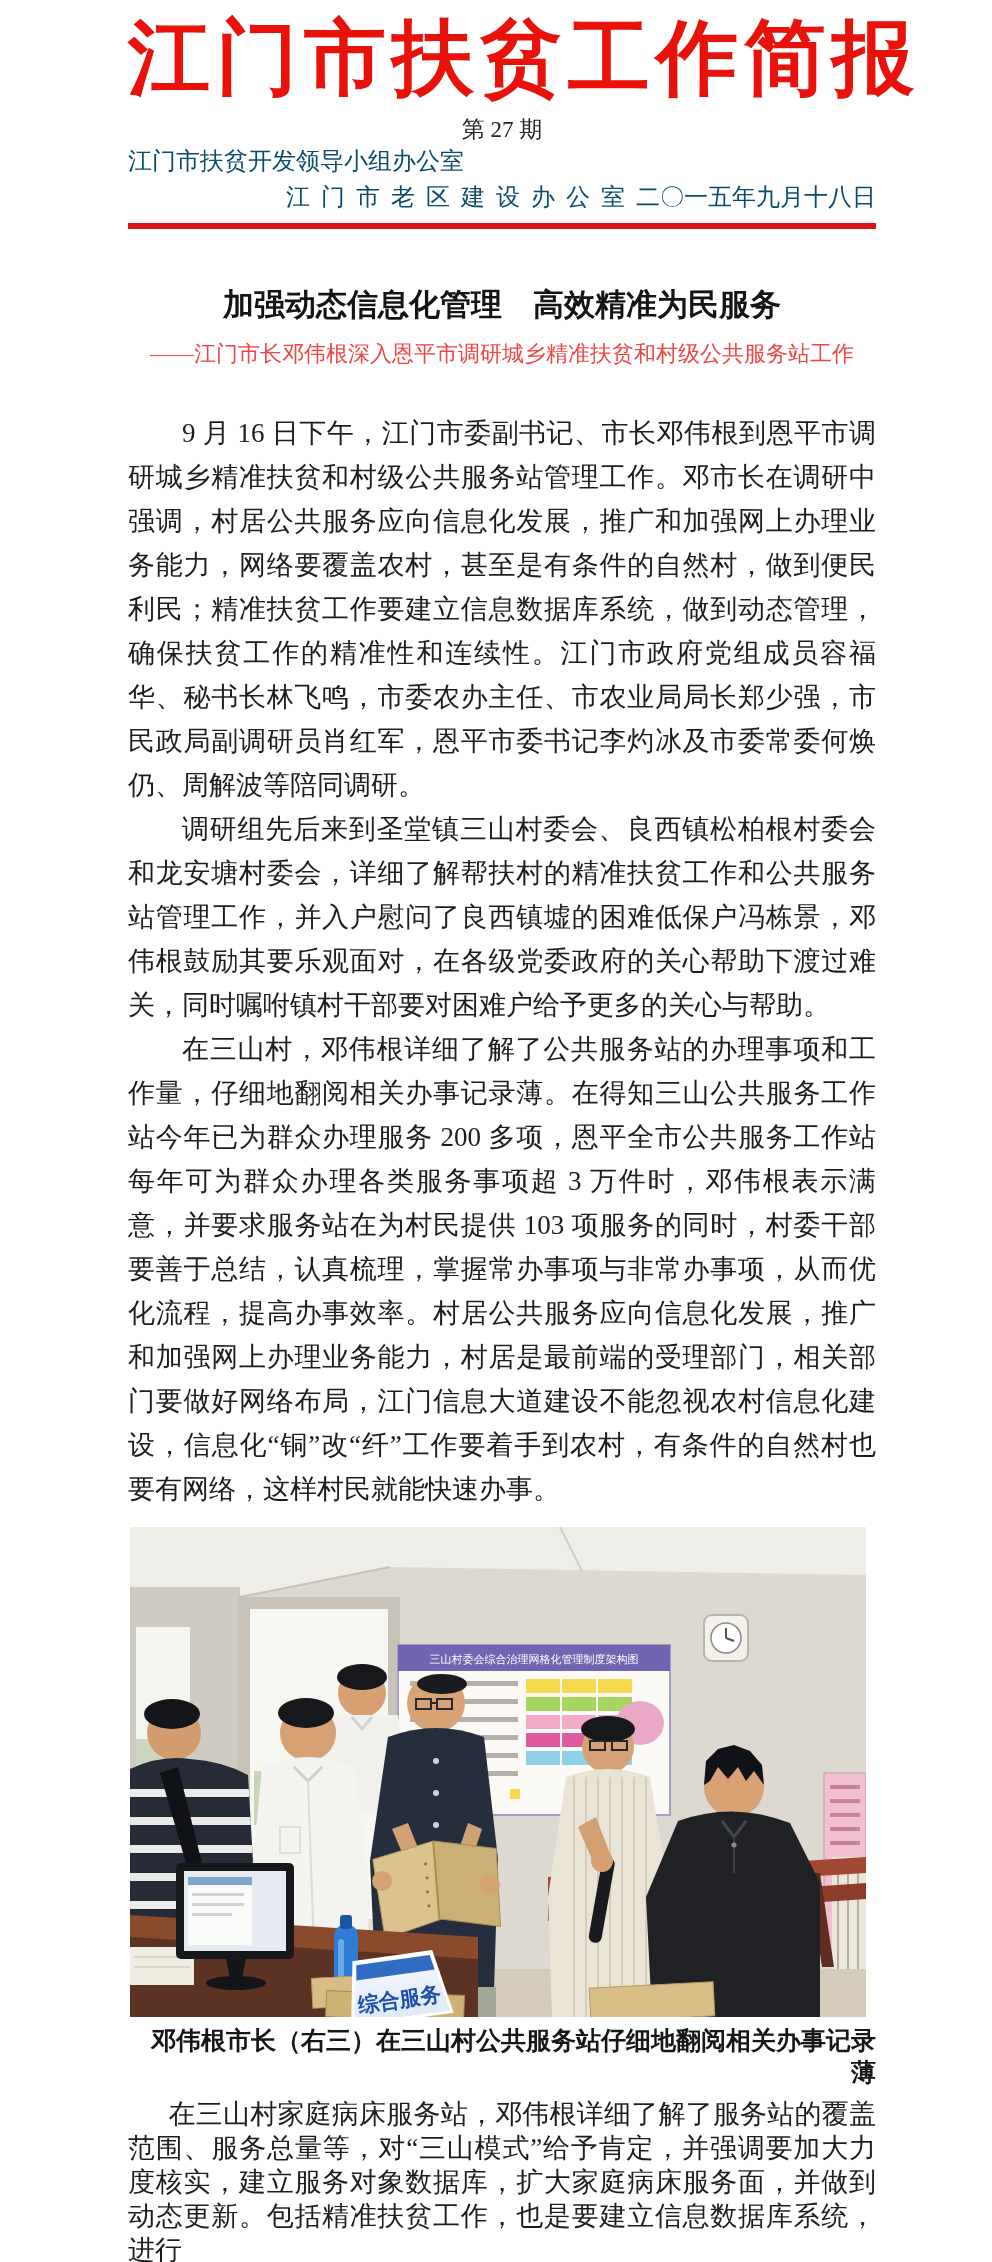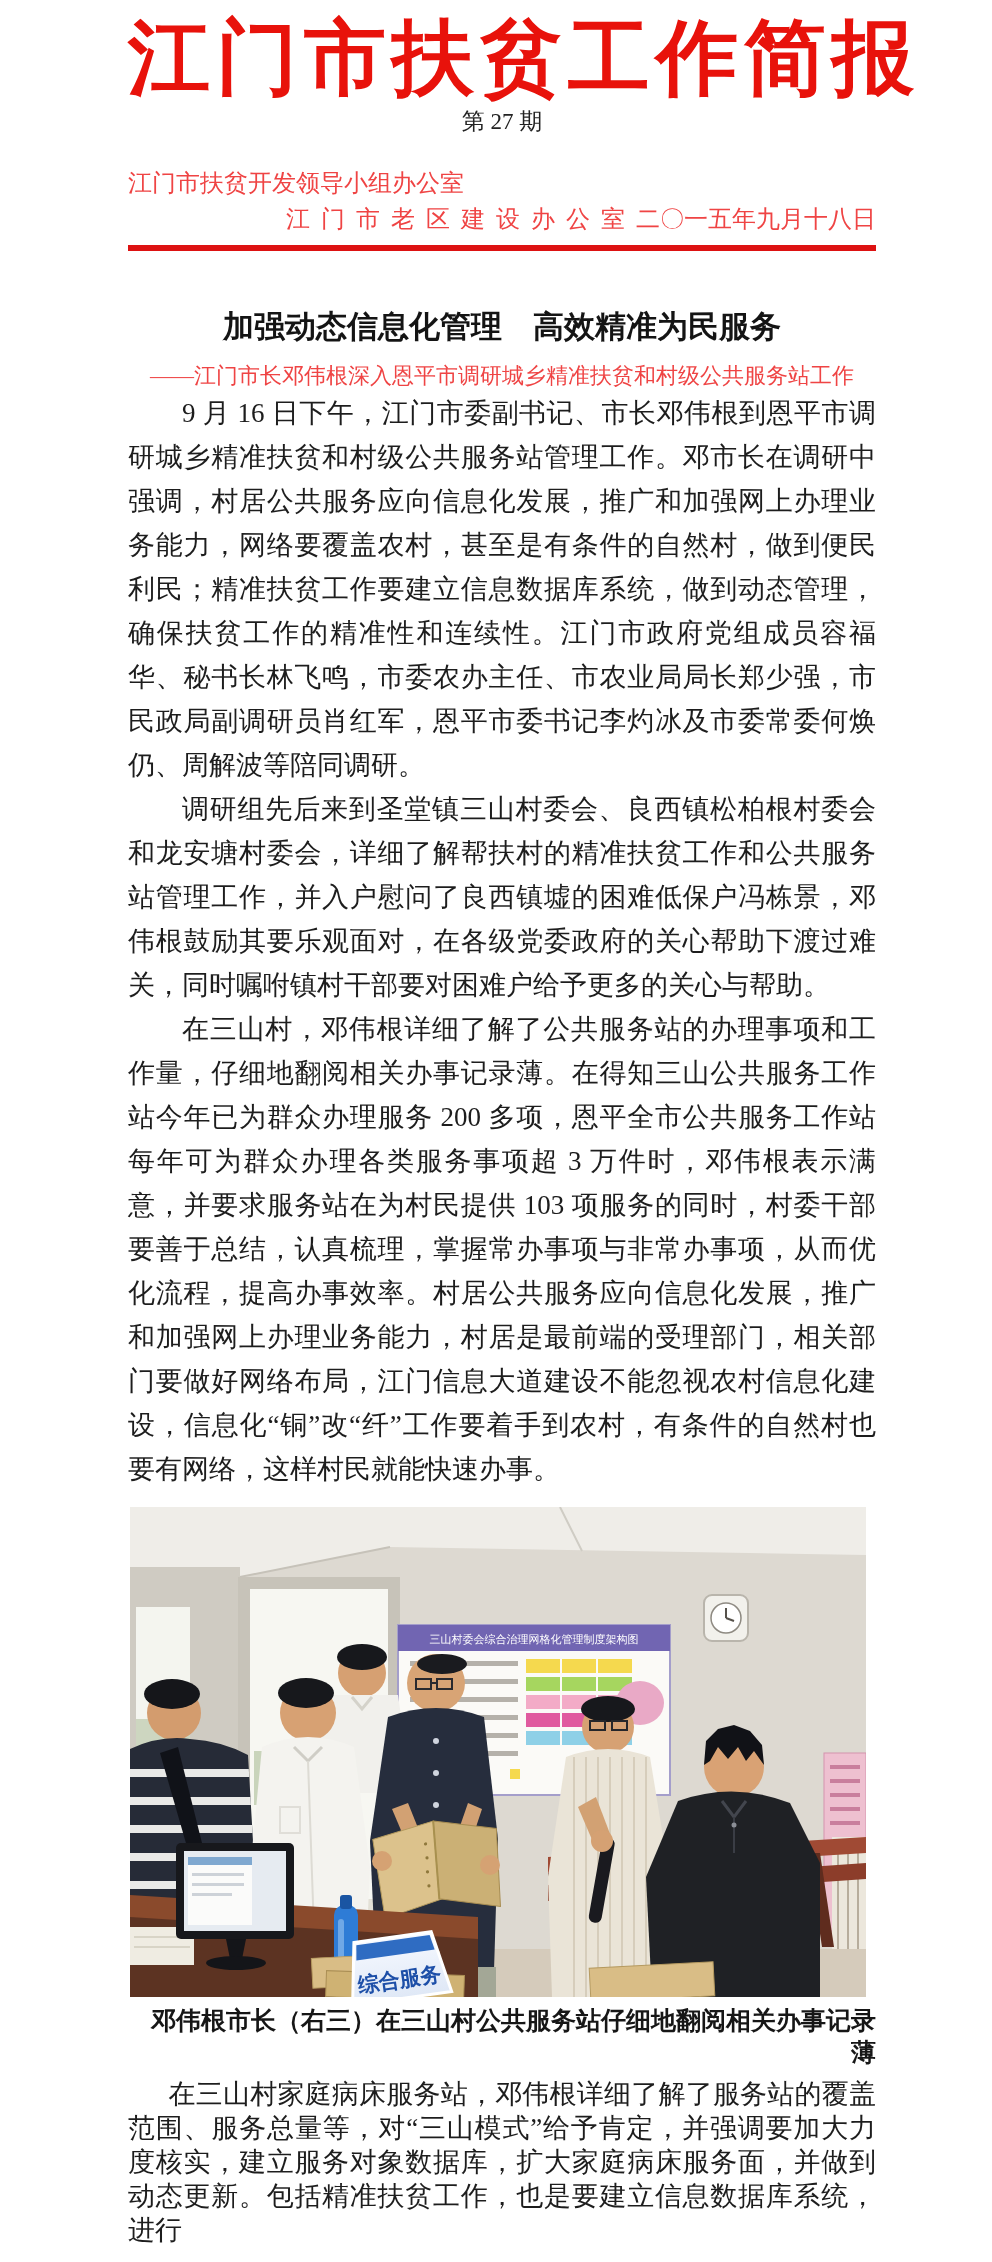--- a/index.html
+++ b/index.html
@@ -21,22 +21,22 @@
     color:#e8120b;
     text-align:center;
     letter-spacing:6px;
     white-space:nowrap;
   }
   .issue-line{
     text-align:center;
     font-size:23px;line-height:27px;
     color:#222;
   }
-  .issue-no{margin-top:4px;}
-  .org-block{margin-top:30px;font-size:24px;line-height:36px;color:#ef4444;}
+  .issue-no{margin-top:12px;}
+  .org-block{font-size:24px;line-height:36px;color:#0c4a6e;}
   .org-row{display:flex;justify-content:flex-end;align-items:baseline;}
   .org-line2{letter-spacing:11px;}
   .red-rule{margin-top:8px;height:6px;background:#dd1212;}
   .article-title{
     margin:56px 0 0 0;
     text-align:center;
     font-size:31px;line-height:40px;
     font-weight:700;color:#141414;
     white-space:nowrap;
   }
@@ -47,21 +47,21 @@
     font-weight:400;color:#ef4444;
     white-space:nowrap;
   }
   .body-par{
     margin:0;
     font-size:27px;line-height:44px;
     text-align:justify;
     text-indent:2em;
     color:#1d1d1d;
   }
-  .body-par.first{}
+  .body-par.first{margin-top:42px;}
   figure.photo-figure{margin:16px 0 0 0;padding:0;}
   .photo-svg{display:block;margin-left:2px;width:736px;height:490px;}
   .photo-caption{
     margin-top:8px;
     text-align:right;
     font-size:25px;line-height:32px;
     font-weight:700;color:#161616;
   }
   .closing-par{
     margin:8px 0 0 0;

